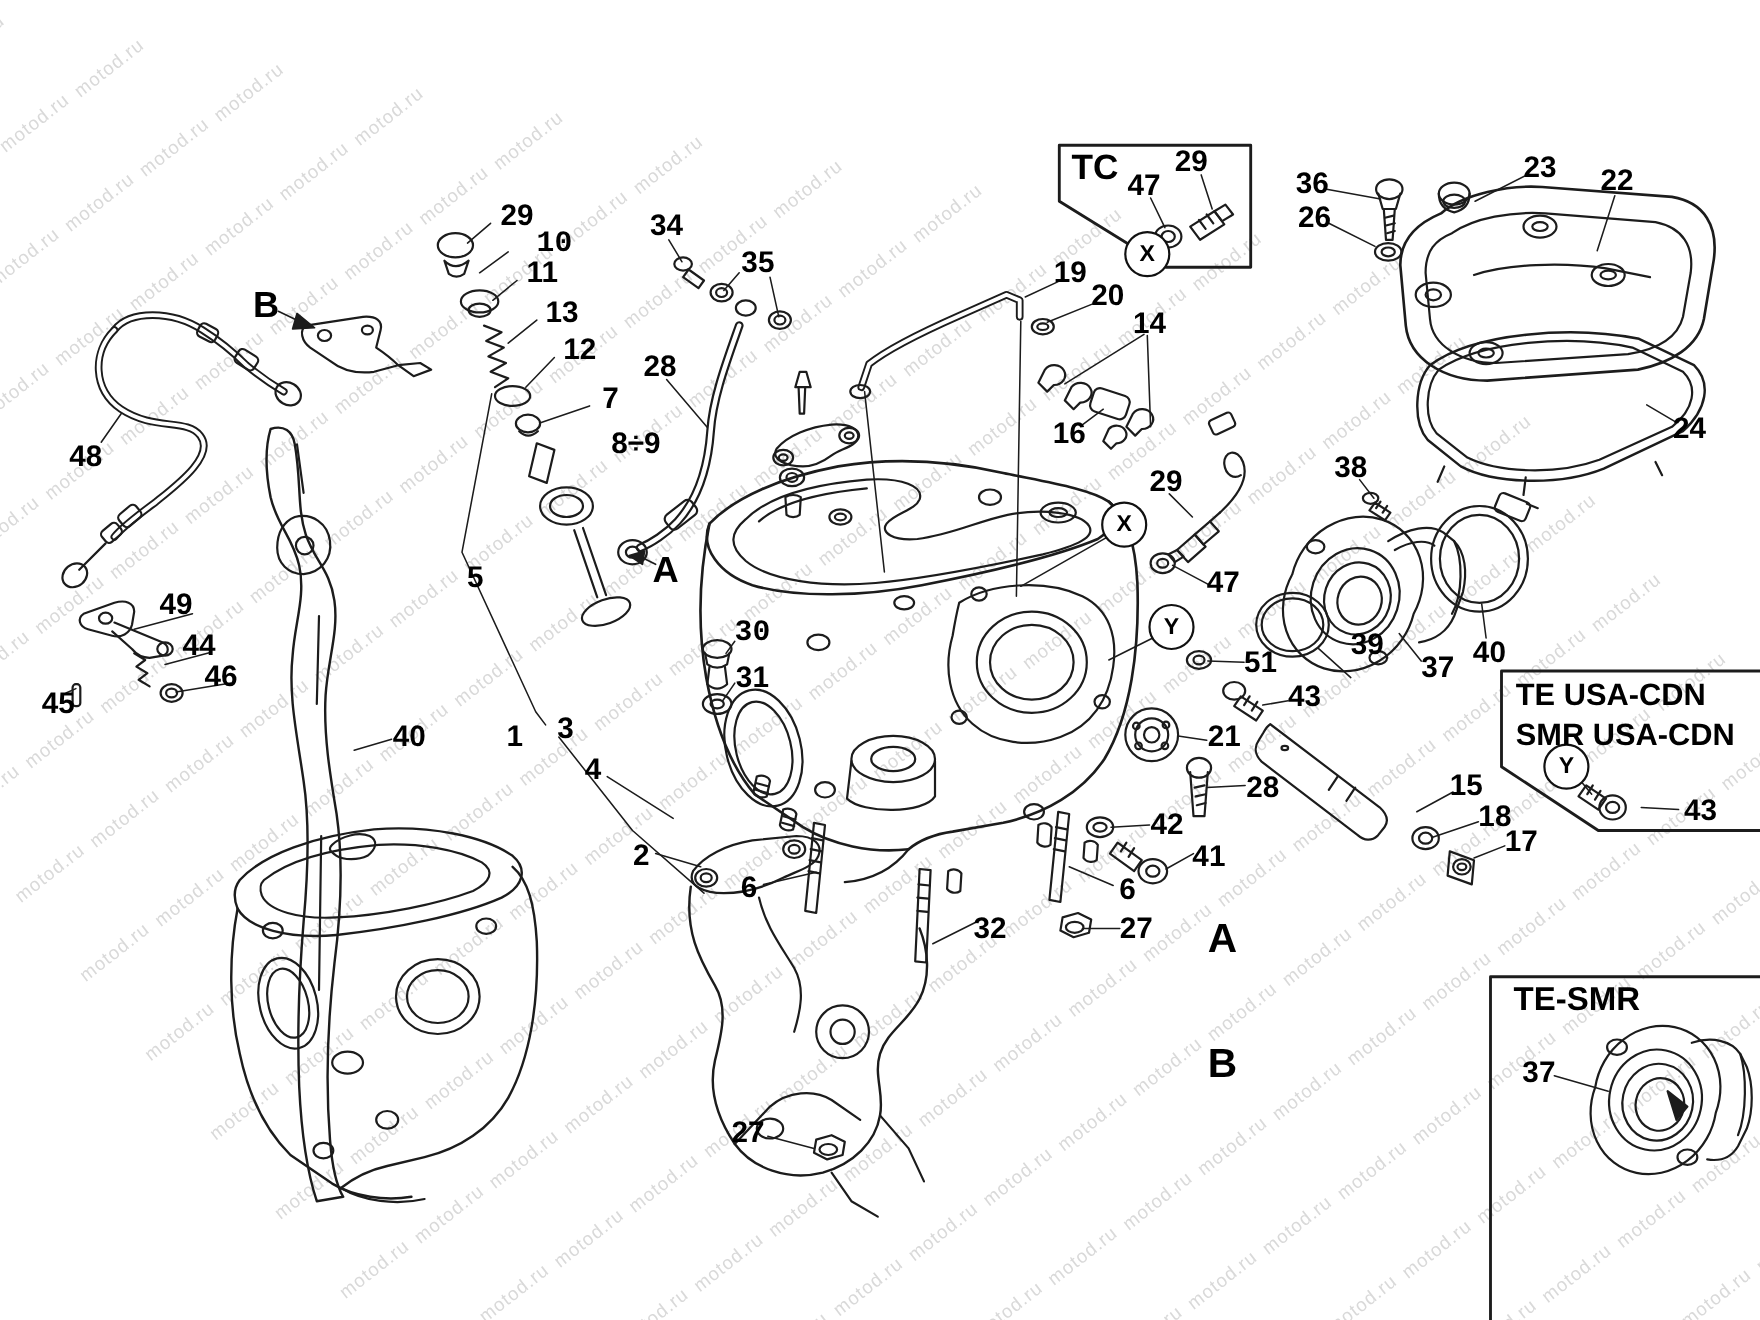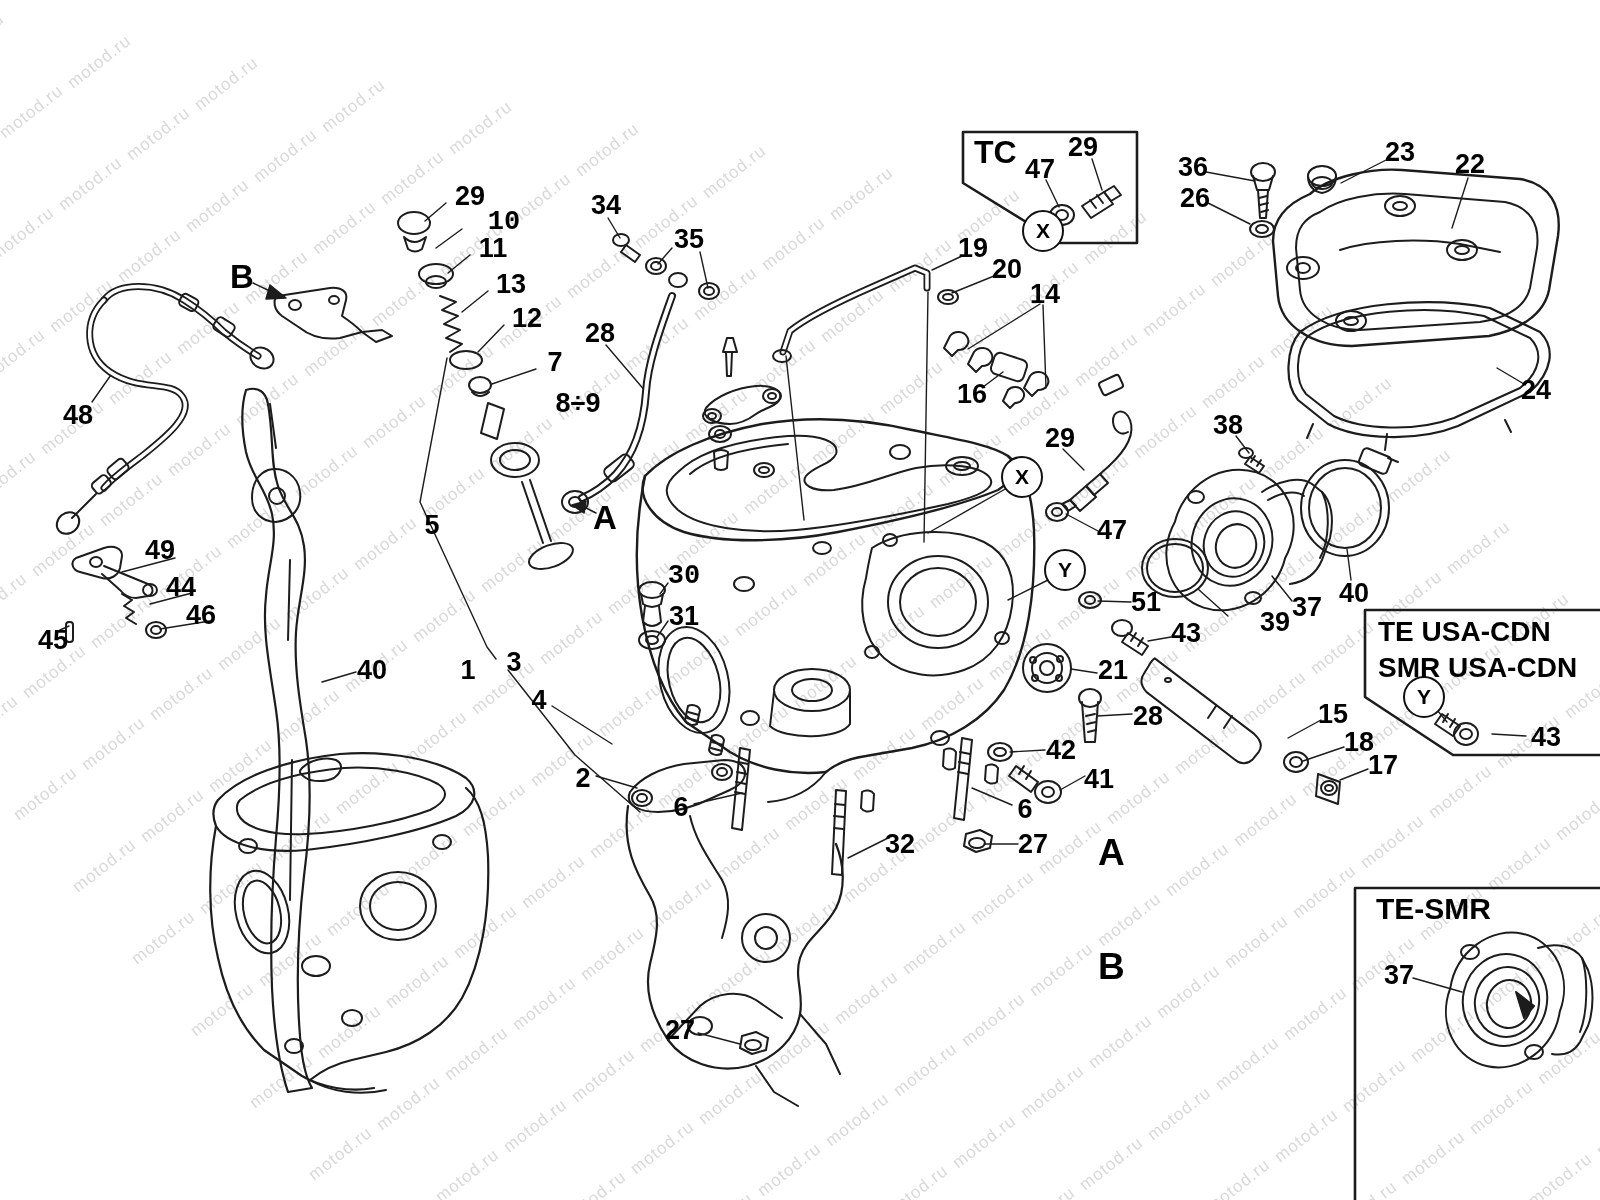--- a/index.html
+++ b/index.html
@@ -713,21 +713,21 @@
       <div class="p-label" style="left: 1193px; top: 167px;">36</div>
       <div class="p-label" style="left: 1195px; top: 198px;">26</div>
       <div class="p-label" style="left: 1400px; top: 152px;">23</div>
       <div class="p-label" style="left: 1470px; top: 164px;">22</div>
       <div class="p-label" style="left: 1536px; top: 390px;">24</div>
       <div class="p-label" style="left: 1228px; top: 425px;">38</div>
       <div class="p-label" style="left: 1060px; top: 438px;">29</div>
       <div class="p-label" style="left: 1112px; top: 530px;">47</div>
       <div class="p-label" style="left: 1146px; top: 602px;">51</div>
       <div class="p-label" style="left: 1186px; top: 633px;">43</div>
-      <div class="p-label" style="left: 1243px; top: 622px; margin-left: 32px;">39</div>
+      <div class="p-label" style="left: 1243px; top: 586px;">39</div>
       <div class="p-label" style="left: 1307px; top: 607px;">37</div>
       <div class="p-label" style="left: 1354px; top: 593px;">40</div>
       <div class="p-label" style="left: 1113px; top: 670px;">21</div>
       <div class="p-label" style="left: 1148px; top: 716px;">28</div>
       <div class="p-label" style="left: 1333px; top: 714px;">15</div>
       <div class="p-label" style="left: 1359px; top: 742px;">18</div>
       <div class="p-label" style="left: 1383px; top: 765px;">17</div>
       <div class="p-label" style="left: 1061px; top: 750px;">42</div>
       <div class="p-label" style="left: 1099px; top: 779px;">41</div>
       <div class="p-label" style="left: 681px; top: 807px;">6</div>

